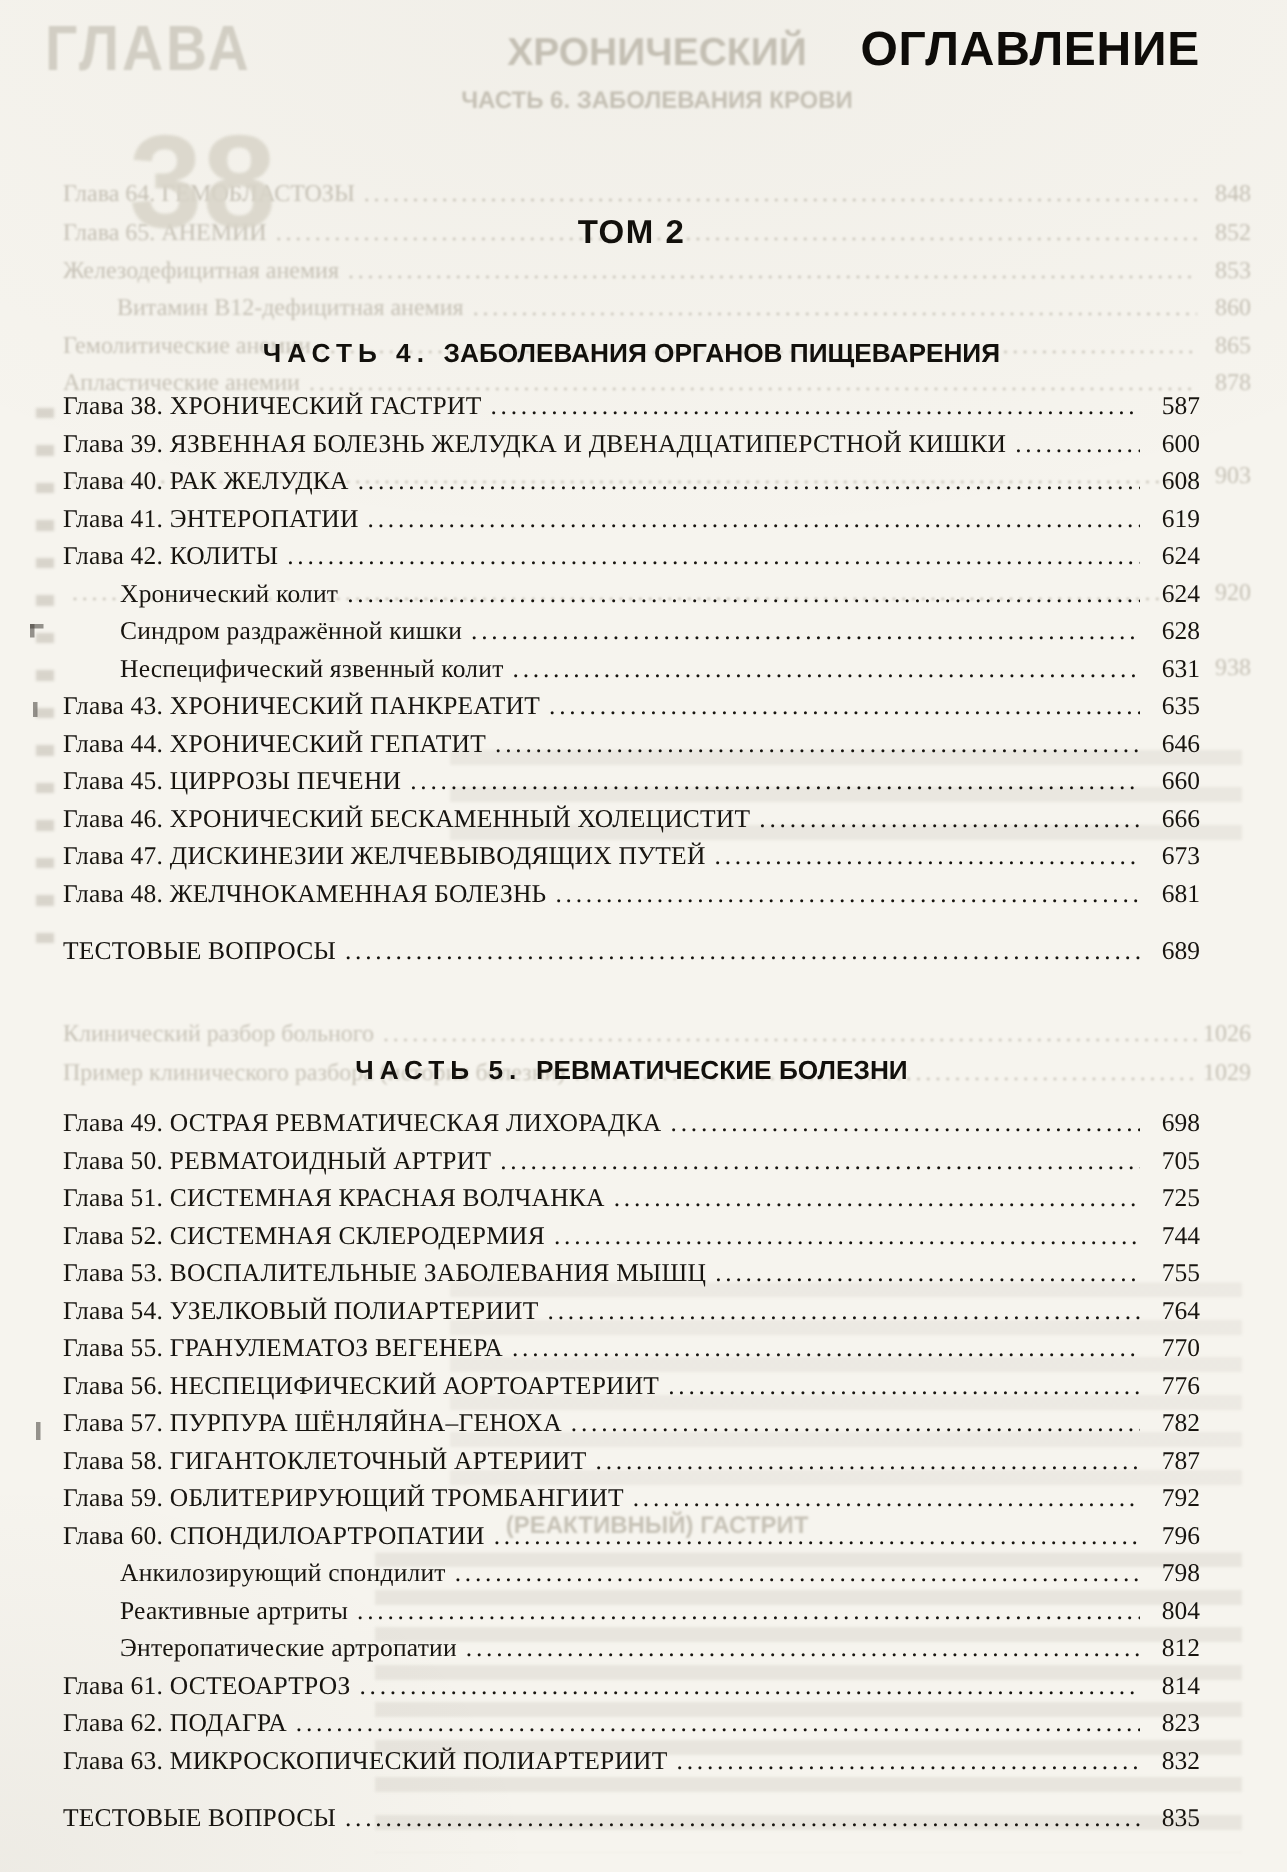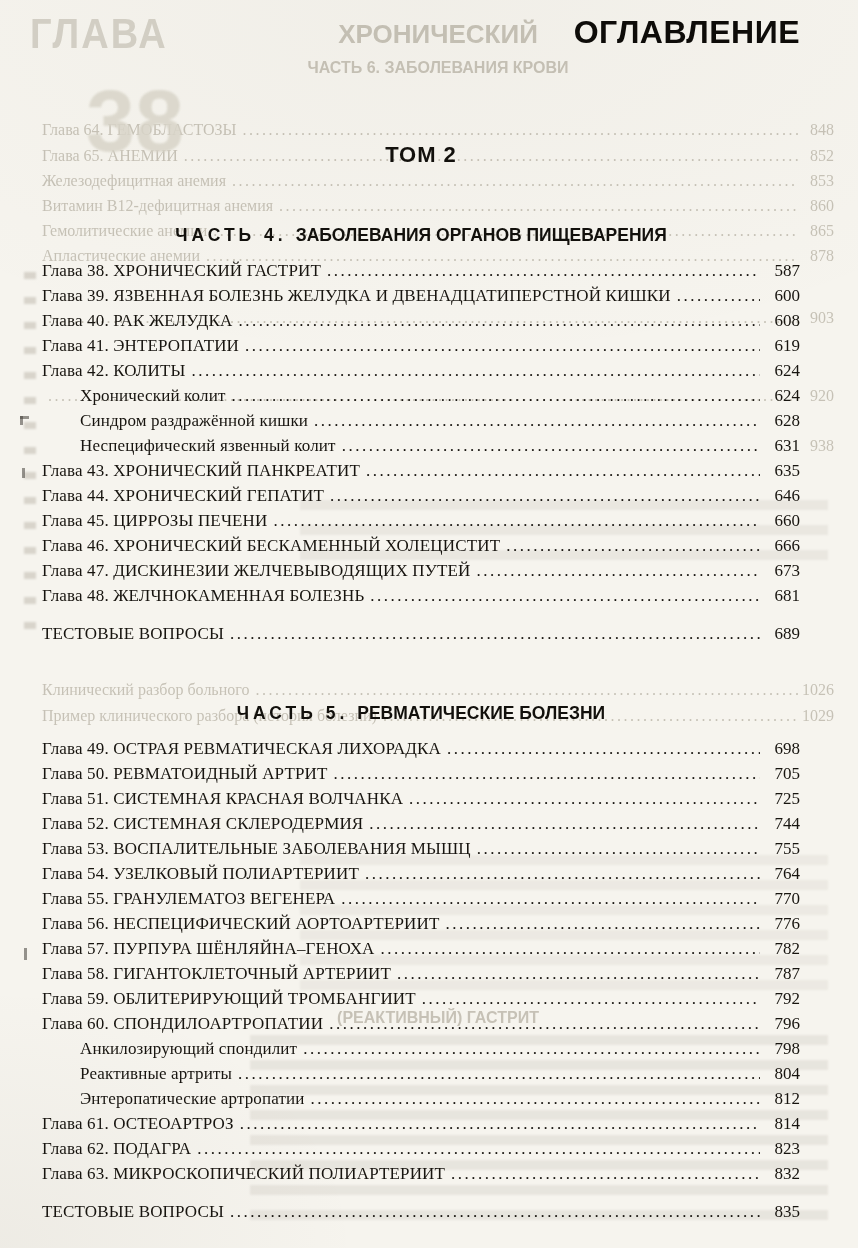--- a/index.html
+++ b/index.html
@@ -138,21 +138,21 @@
     <div class="bleed-line" style="top: 146px;">
       <span class="bl-text">Глава 65. АНЕМИИ</span>
       <span class="dots"></span>
       <span class="bl-num">852</span>
     </div>
     <div class="bleed-line" style="top: 171px;">
       <span class="bl-text">Железодефицитная анемия</span>
       <span class="dots"></span>
       <span class="bl-num">853</span>
     </div>
-    <div class="bleed-line" style="top: 196px;">
+    <div class="bleed-line" style="top: 196px; margin-left: 36px;">
       <span class="bl-text">Витамин В12-дефицитная анемия</span>
       <span class="dots"></span>
       <span class="bl-num">860</span>
     </div>
     <div class="bleed-line" style="top: 221px;">
       <span class="bl-text">Гемолитические анемии</span>
       <span class="dots"></span>
       <span class="bl-num">865</span>
     </div>
     <div class="bleed-line" style="top: 246px;">

